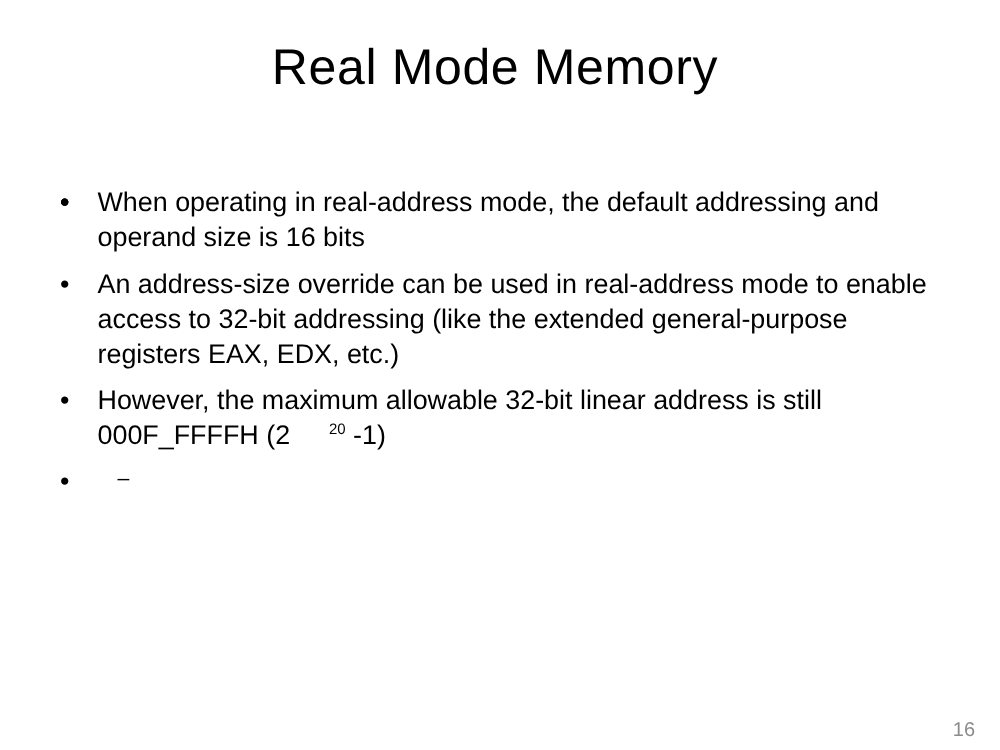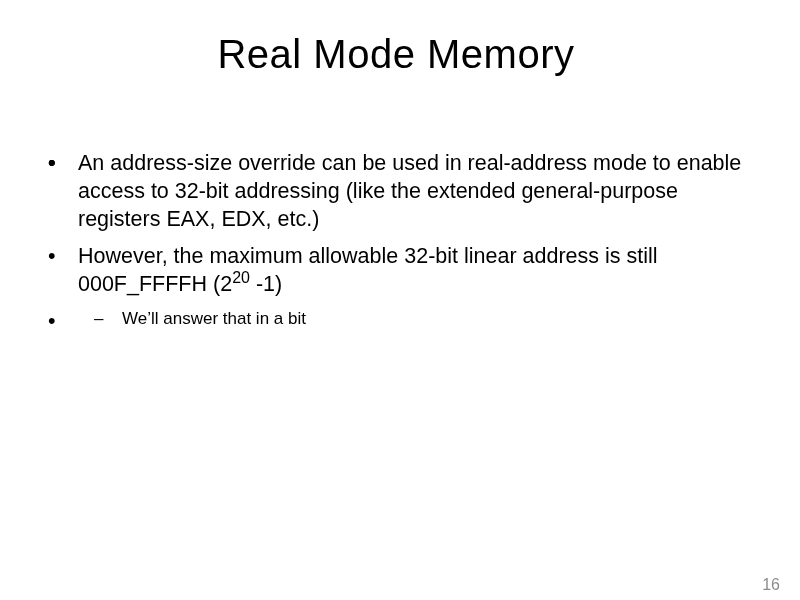--- a/index.html
+++ b/index.html
@@ -91,23 +91,24 @@
   li.subbullet > .marker {
     position: absolute;
     left: 2px;
     top: 0;
     font-size: 17px;
     line-height: 24px;
     color: #000000;
   }
 
   .sup {
-    font-size: 16px;
+    font-size: 12px;
     vertical-align: super;
     line-height: 0;
+    margin-left: 31px;
   }
 
   .page-number {
     position: absolute;
     right: 20px;
     bottom: 8px;
     font-size: 16px;
     line-height: 14px;
     color: #8c8c8c;
     font-family: "Liberation Sans", "DejaVu Sans", sans-serif;
@@ -126,38 +127,38 @@
       <li class="bullet compact">
         <span class="marker">•</span>
       </li>
 
       <li class="bullet compact">
         <span class="marker">•</span>
       </li>
 
       <li class="bullet">
         <span class="marker">•</span>
+        <span class="bullet-text">When operating in real-address mode, the default addressing and operand size is 16 bits</span>
       </li>
 
       <li class="bullet">
         <span class="marker">•</span>
         <span class="bullet-text">An address-size override can be used in real-address mode to enable access to 32-bit addressing (like the extended general-purpose registers EAX, EDX, etc.)</span>
       </li>
 
       <li class="bullet">
         <span class="marker">•</span>
         <span class="bullet-text"><span>However, the maximum allowable 32-bit linear address is still 000F_FFFFH (2</span><span class="sup">20</span><span> -1)</span></span>
       </li>
 
       <li class="bullet">
         <span class="marker">•</span>
         <ul class="subbullets">
           <li class="subbullet">
             <span class="marker">–</span>
-            <span class="subbullet-text">We’ll answer that in a bit</span>
           </li>
         </ul>
       </li>
 
     </ul>
   </div>
 
   <div class="page-number">16</div>
 
 </div>

